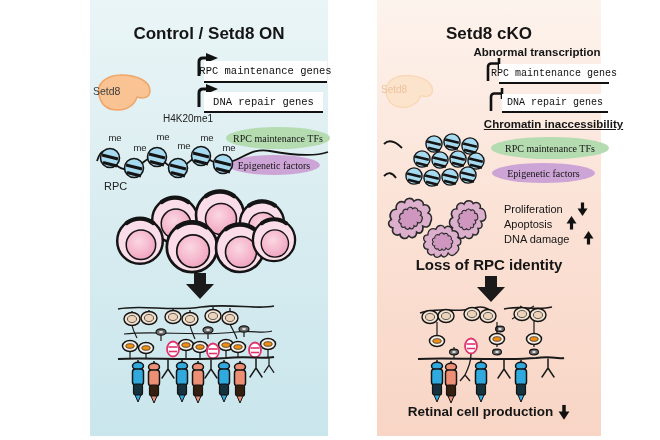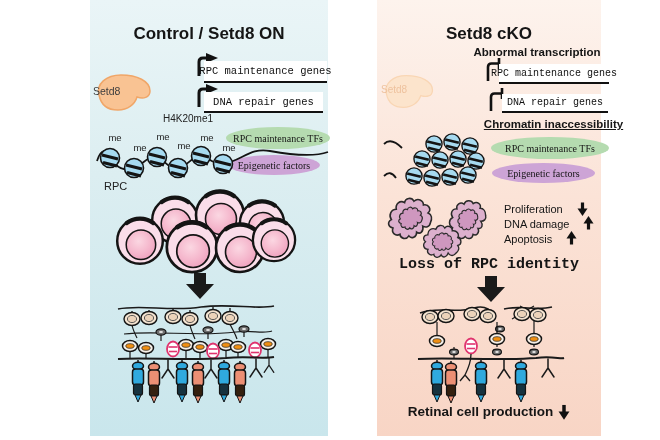--- a/index.html
+++ b/index.html
@@ -12,21 +12,21 @@
                  font-size:17px; font-weight:700; color:#151515; }
   .abs { position:absolute; }
   .gene-box { position:absolute; background:#fff; border-bottom:2.4px solid #111;
               display:flex; align-items:center; justify-content:center;
               font-size:10.5px; white-space:nowrap; color:#111;font-family:Liberation Mono, monospace; }
   .gene-box.small { font-size:10px; }
   .ellipse { position:absolute; border-radius:50%; display:flex; align-items:center;
              justify-content:center; font-size:10px; white-space:nowrap; color:#151515;font-family:Liberation Serif, serif; }
   .ellipse-green  { background:#b5dbb0; }
   .ellipse-purple { background:#cda4d6; }
-  .heading { position:absolute; text-align:center; font-weight:700; color:#151515;font-family:Liberation Mono, monospace; }
+  .heading { position:absolute; text-align:center; font-weight:700; color:#151515; }
   .subhead { position:absolute; text-align:center; font-weight:700; font-size:11.5px; color:#151515; }
   .small-label { position:absolute; font-size:10px; color:#222; }
   .blob-label { position:absolute; left:0; right:10px; text-align:left; font-size:10.5px; }
   .outcome-row { display:flex; align-items:center; gap:14px; height:15px; font-size:11px; color:#151515; }
   .prod-row { position:absolute; left:0; right:0; display:flex; align-items:center;
               justify-content:center; gap:5px; font-weight:700; font-size:13.5px; color:#151515; }
   svg { display:block; overflow:visible; }
   svg text { font-family:"Liberation Sans", sans-serif; fill:#1b1b1b; }
 </style>
 </head>
@@ -261,27 +261,27 @@
     </svg>
 
     <div class="abs" style="left:127px; top:201px;">
       <div class="outcome-row">
         <span>Proliferation</span>
         <svg width="11" height="15">
             <use href="#arrdown"></use>
           </svg>
       </div>
       <div class="outcome-row">
-        <span>DNA damage</span>
+        <span>Apoptosis</span>
         <svg width="11" height="15">
             <use href="#arrup"></use>
           </svg>
       </div>
       <div class="outcome-row">
-        <span>Apoptosis</span>
+        <span>DNA damage</span>
         <svg width="11" height="15">
             <use href="#arrup"></use>
           </svg>
       </div>
     </div>
 
     <div class="heading" style="left:0; right:0; top:256px; font-size:15px;">Loss of RPC identity</div>
 
     <svg class="abs" style="left:99px; top:276px;" width="30" height="26">
       <use href="#bigdown"></use>

